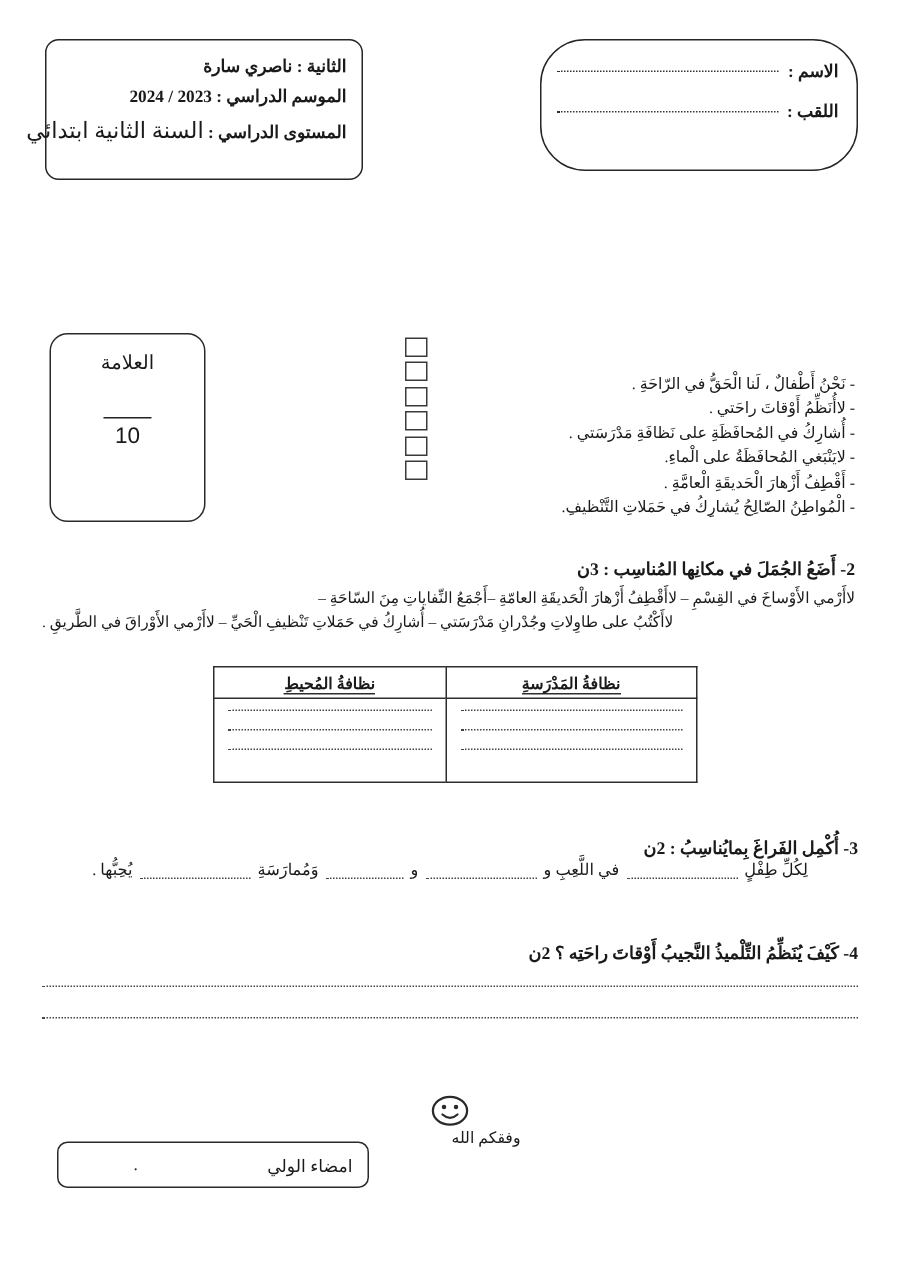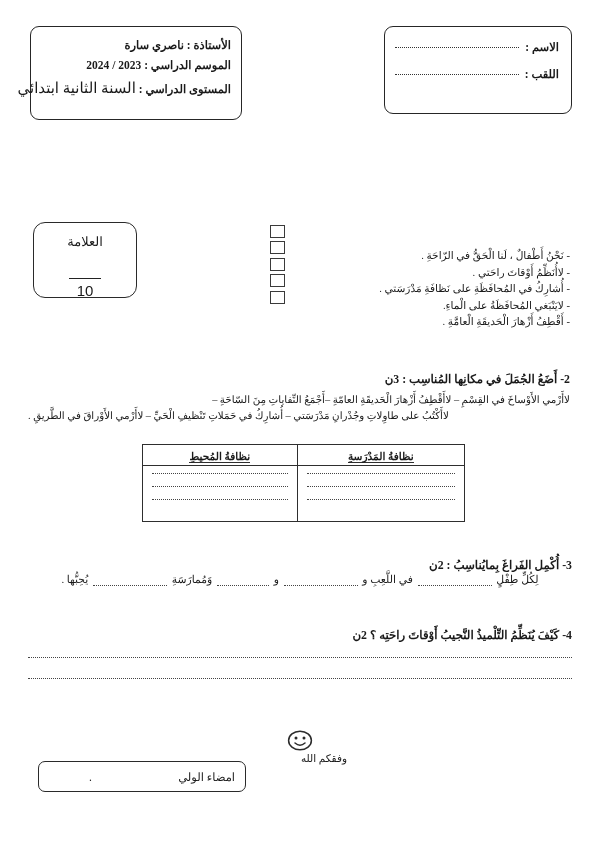--- a/index.html
+++ b/index.html
@@ -42,22 +42,23 @@
   }
   .hdr-left {
     left: 0px;
     top: 0px;
     width: 212px;
     height: 94px;
   }
   .hdr-right {
     right: 0px;
     top: 0px;
-    width: 188px;
+    width: 212px;
     height: 88px;
+    border-radius: 30px;
   }
   .hdr-left-inner {
     padding: 8px 10px 0 8px;
     text-align: right;
     direction: rtl;
   }
   .hdr-line {
     font-size: 11.5px;
     font-weight: bold;
     line-height: 1.75;
@@ -111,21 +112,21 @@
     letter-spacing: 0px;
     direction: rtl;
   }
 
   
   .mark-box {
     position: absolute;
     top: 222px;
     left: 33px;
     width: 104px;
-    height: 76px;
+    height: 126px;
     border: 1.4px solid #2a2a2a;
     border-radius: 12px;
     box-sizing: border-box;
     background: #fff;
     display: flex;
     flex-direction: column;
     align-items: center;
   }
   .mark-label {
     margin-top: 11px;
@@ -300,21 +301,21 @@
 </style>
 </head>
 <body>
 
 <div class="page">
 
   <div class="header-row">
 
     <div class="hdr-box hdr-left">
       <div class="hdr-left-inner">
-        <div class="hdr-line">الأستاذة : ناصري سارة</div>
+        <div class="hdr-line">الثانية : ناصري سارة</div>
         <div class="hdr-line">الموسم الدراسي : 2023 / 2024</div>
         <div class="hdr-line">
           <span>المستوى الدراسي :</span>
           <span class="val-light">السنة الثانية ابتدائي</span>
         </div>
       </div>
     </div>
 
     <div class="hdr-box hdr-right">
       <div class="hdr-right-inner">
@@ -365,20 +366,25 @@
         <span class="q1-spacer"></span>
         <span class="chk"></span>
       </div>
 
       <div class="q1-item">
         <span class="q1-text">- أَقْطِفُ أَزْهارَ الْحَديقَةِ الْعامَّةِ .</span>
         <span class="q1-spacer"></span>
         <span class="chk"></span>
       </div>
 
+      <div class="q1-item">
+        <span class="q1-text">- الْمُواطِنُ الصّالِحُ يُشارِكُ في حَمَلاتِ التَّنْظيفِ.</span>
+        <span class="q1-spacer"></span>
+        <span class="chk"></span>
+      </div>
 
     </div>
   </div>
 
   <div class="q-block" id="q2">
     <div class="q-head">2- أَضَعُ الجُمَلَ في مكانِها المُناسِب : 3ن</div>
     <div class="q2-choices">
       <div class="ln">لاأَرْمي الأَوْساخَ في القِسْمِ – لاأَقْطِفُ أَزْهارَ الْحَديقَةِ العامّةِ –أَجْمَعُ النِّفاياتِ مِنَ السّاحَةِ –</div>
       <div class="ln q2-line2">لاأَكْتُبُ على طاوِلاتِ وجُدْرانِ مَدْرَسَتي  – أُشارِكُ في حَمَلاتِ تَنْظيفِ الْحَيِّ – لاأَرْمي الأَوْراقَ في الطَّريقِ .</div>
     </div>

